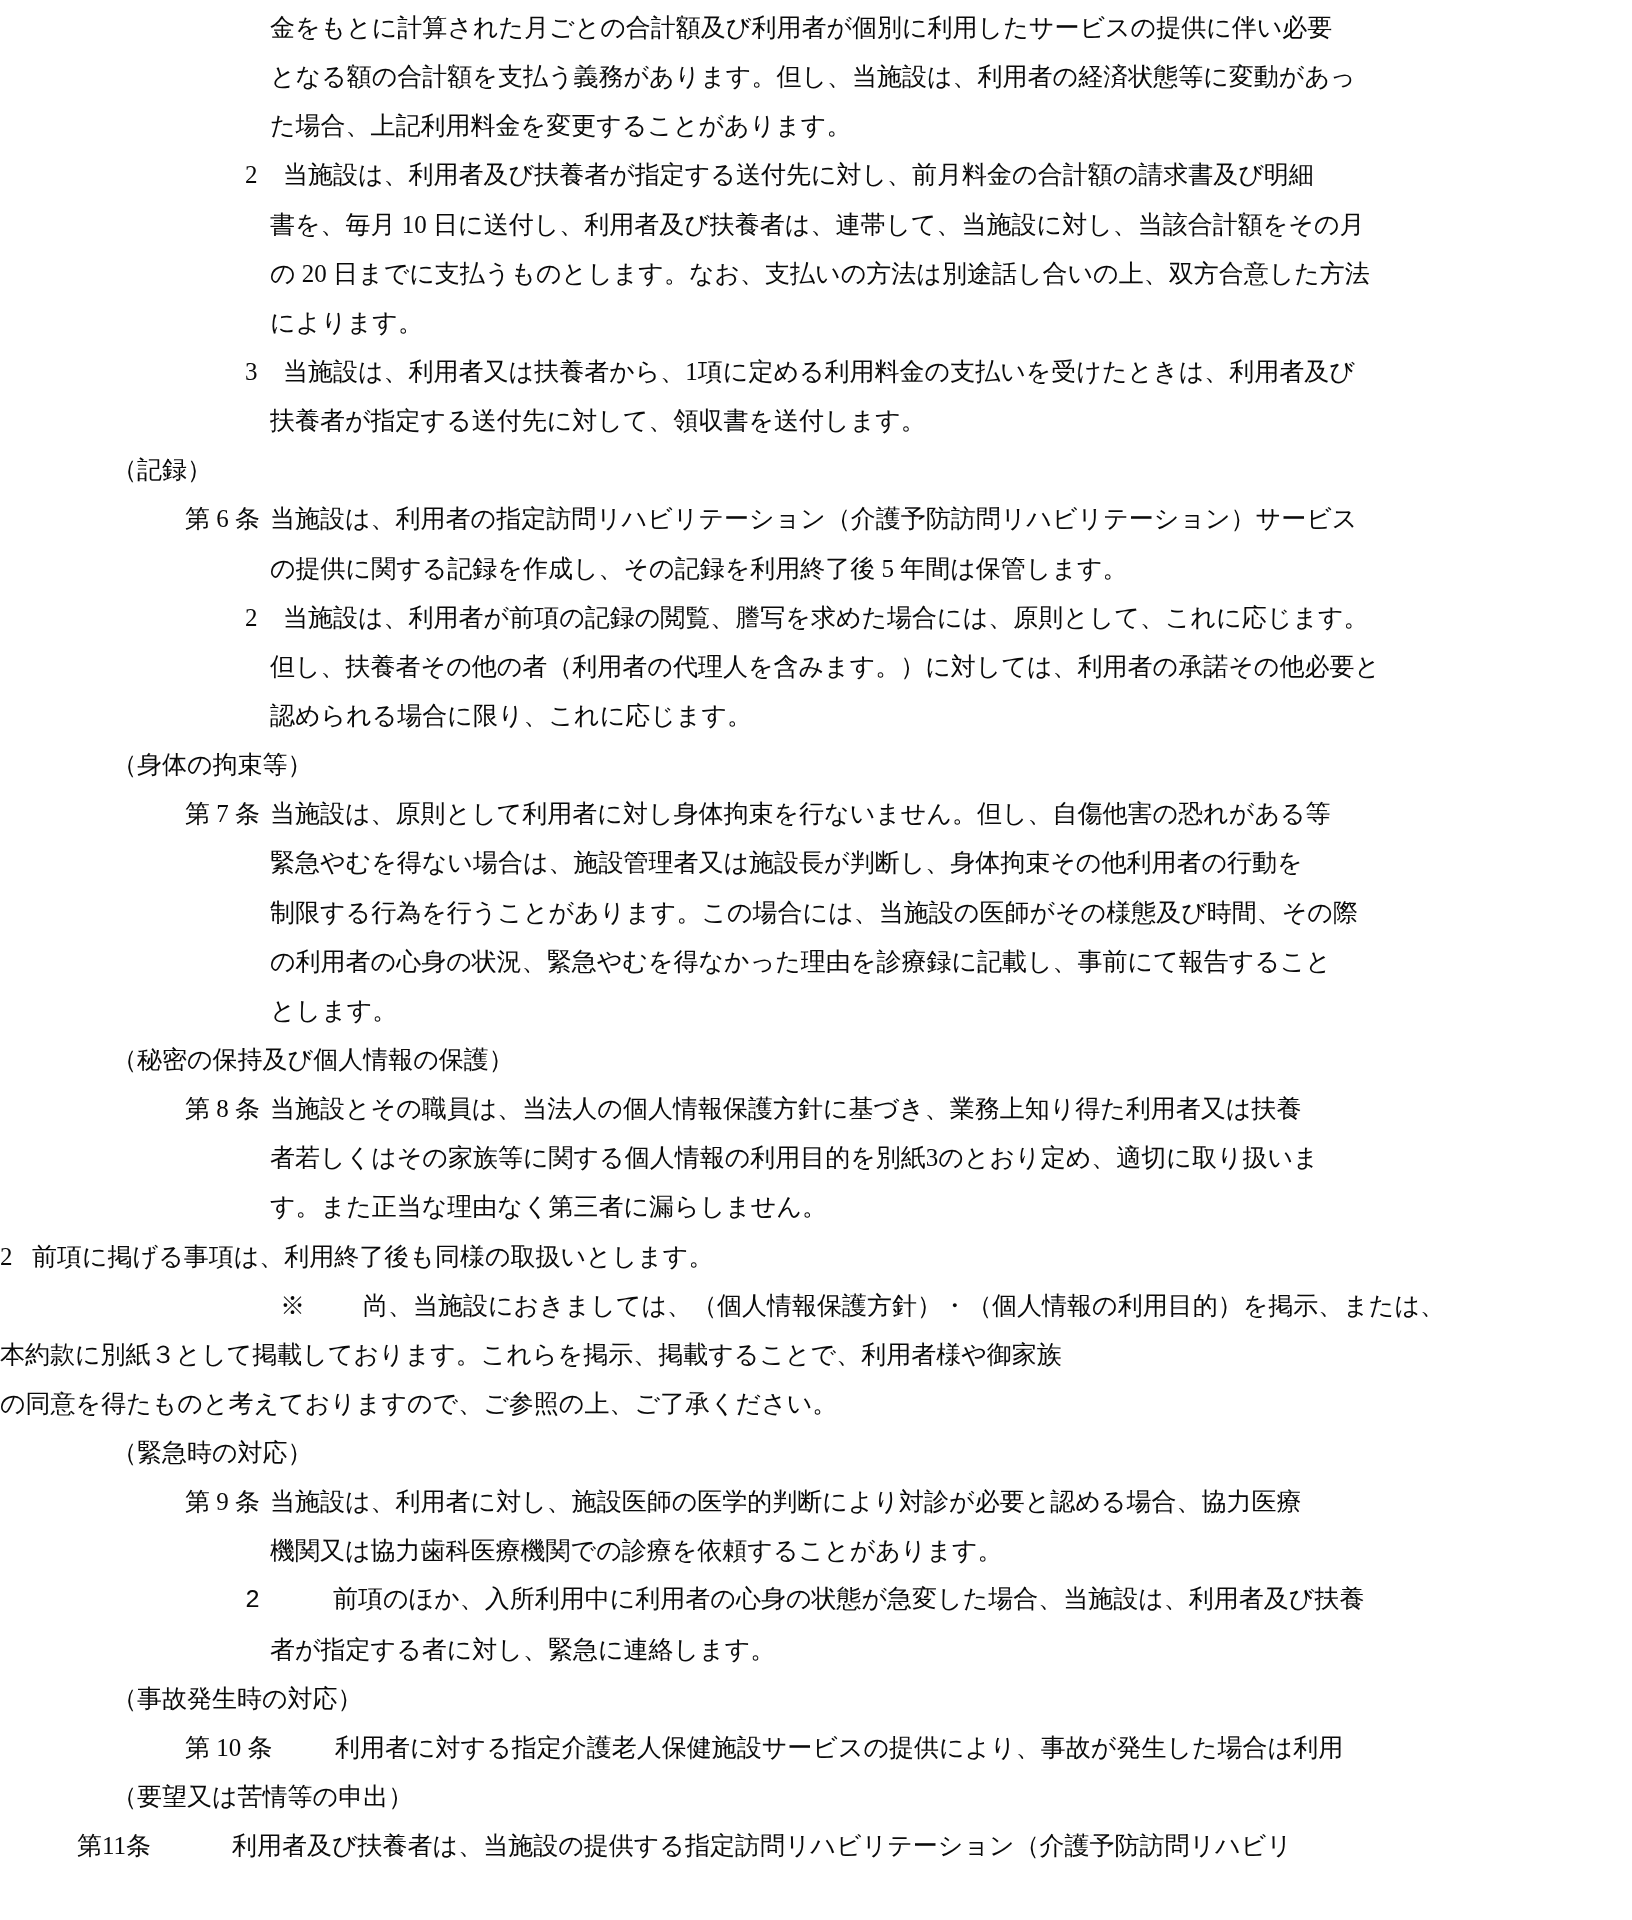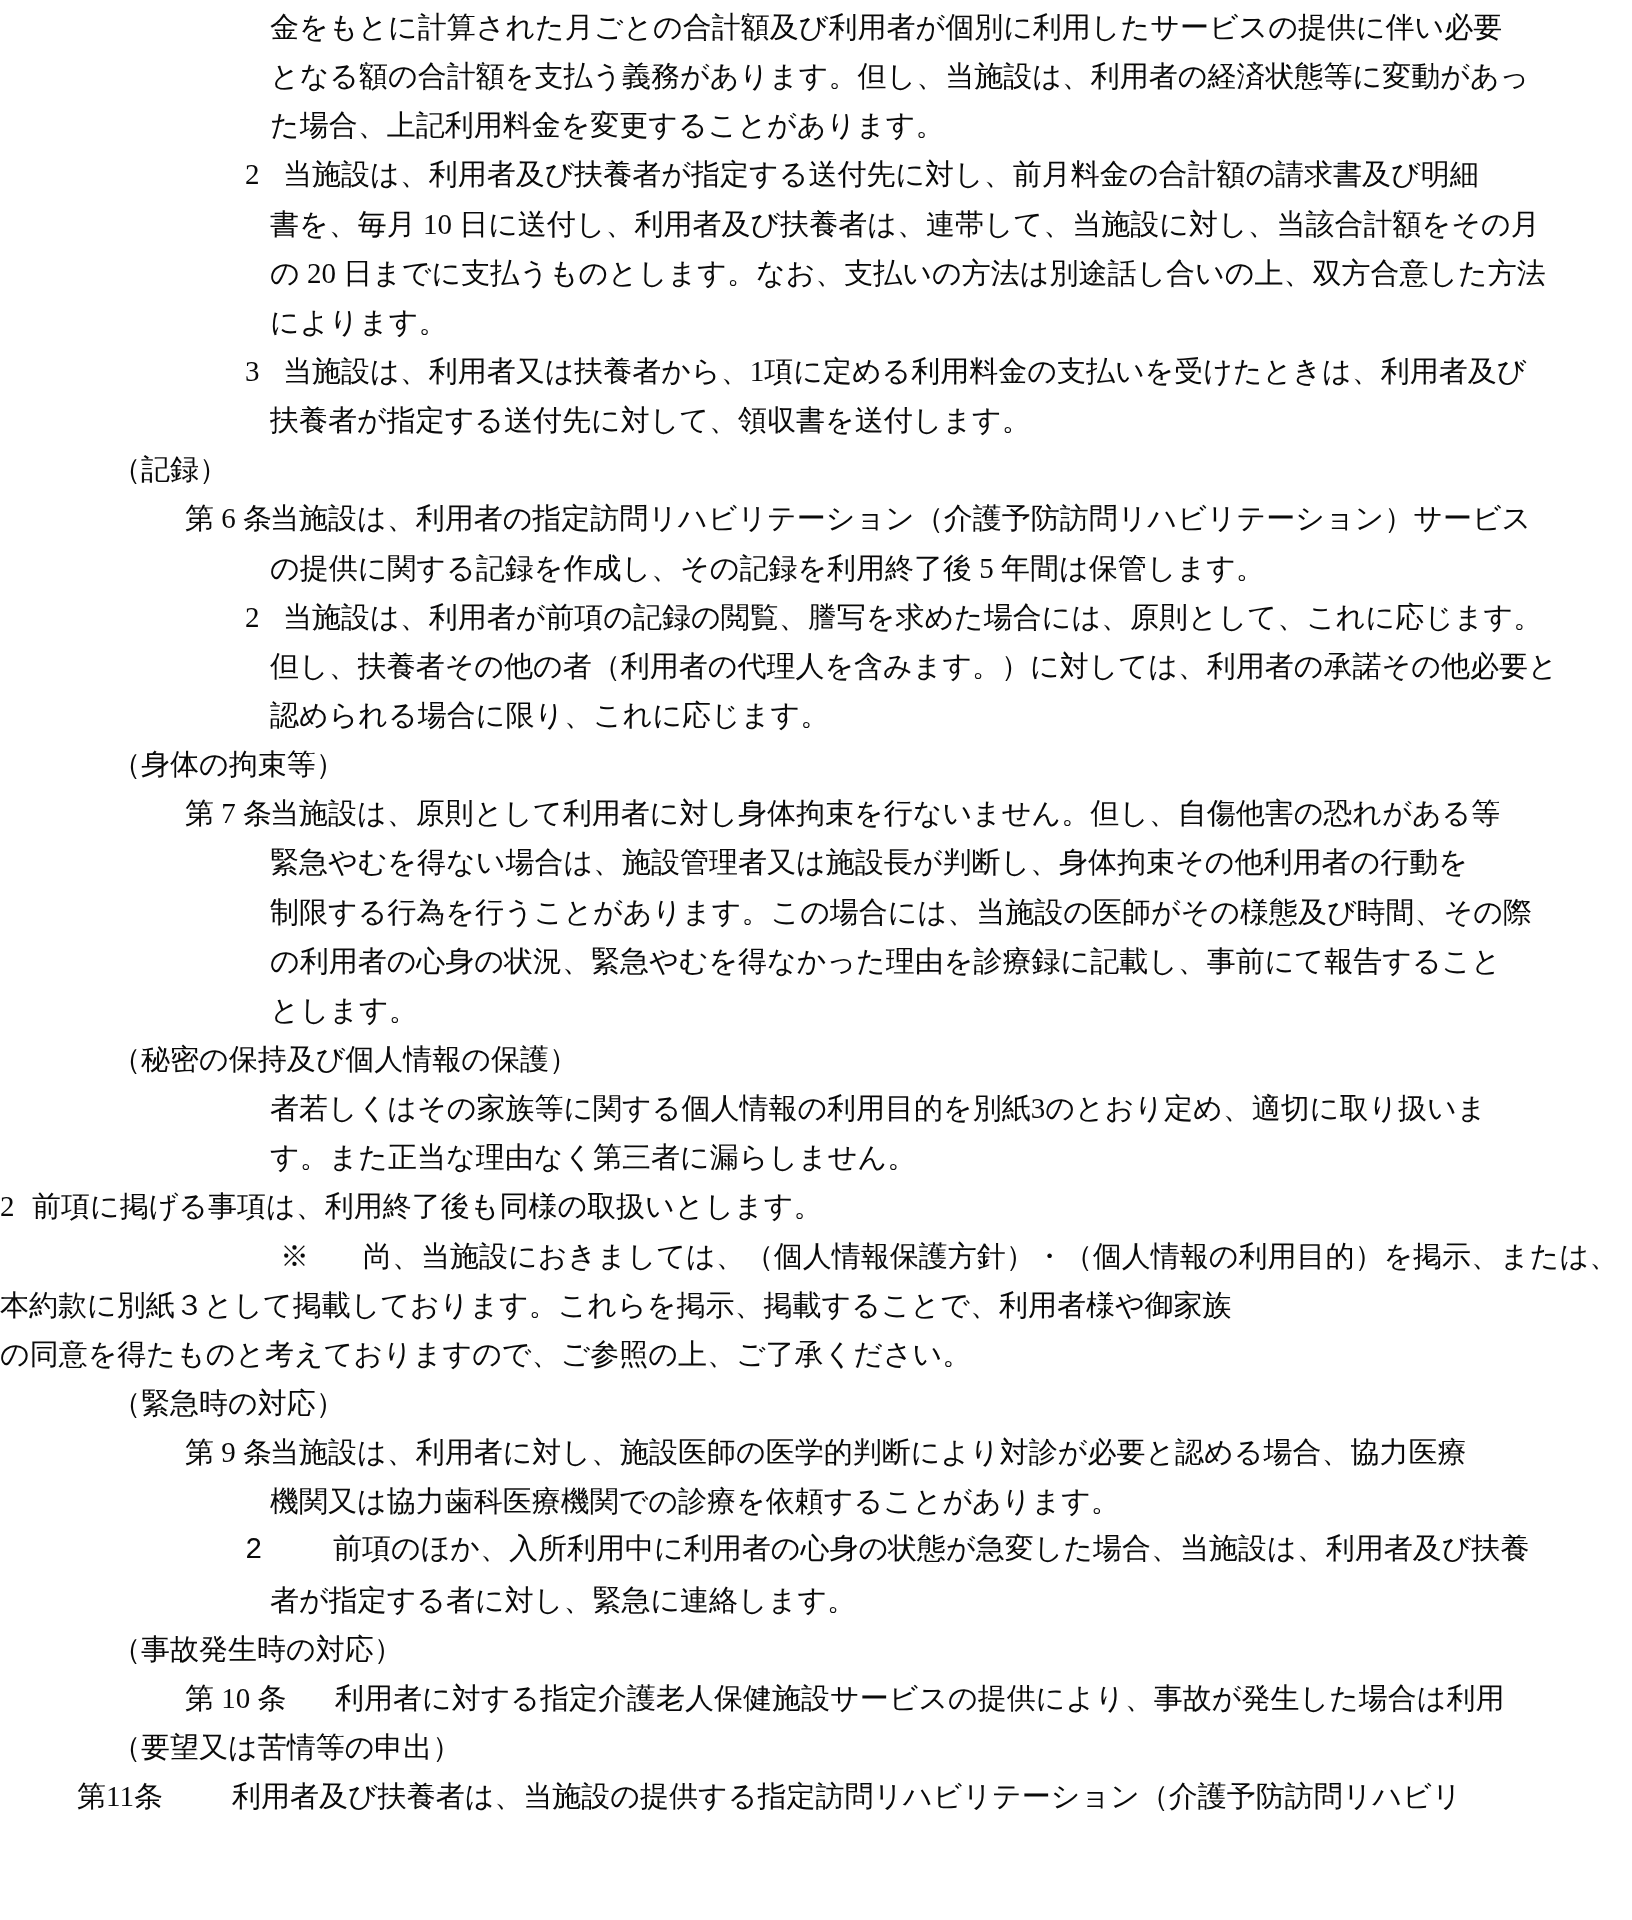--- a/index.html
+++ b/index.html
@@ -17,21 +17,21 @@
   .page {
     width: 1632px;
     height: 1920px;
     box-sizing: border-box;
     padding-top: 3px;
     background: #ffffff;
   }
   .line {
     height: 49.15px;
     line-height: 49.15px;
-    font-size: 29px;
+    font-size: 25px;
     white-space: nowrap;
     box-sizing: border-box;
   }
   .line .lbl { display: inline-block; }
   .line .txt { display: inline; }
 
   
   .l-heading    { padding-left: 112px; }
   .l-cont       { padding-left: 270px; }
   .l-cont-deep  { padding-left: 345px; }
@@ -71,20 +71,21 @@
       <div class="line l-item"><span class="lbl">2</span><span class="txt">当施設は、利用者が前項の記録の閲覧、謄写を求めた場合には、原則として、これに応じます。</span></div>
       <div class="line l-cont"><span class="txt">但し、扶養者その他の者（利用者の代理人を含みます。）に対しては、利用者の承諾その他必要と</span></div>
       <div class="line l-cont"><span class="txt">認められる場合に限り、これに応じます。</span></div>
       <div class="line l-heading"><span class="txt">（身体の拘束等）</span></div>
       <div class="line l-article"><span class="lbl">第 7 条</span><span class="txt">当施設は、原則として利用者に対し身体拘束を行ないません。但し、自傷他害の恐れがある等</span></div>
       <div class="line l-cont"><span class="txt">緊急やむを得ない場合は、施設管理者又は施設長が判断し、身体拘束その他利用者の行動を</span></div>
       <div class="line l-cont"><span class="txt">制限する行為を行うことがあります。この場合には、当施設の医師がその様態及び時間、その際</span></div>
       <div class="line l-cont"><span class="txt">の利用者の心身の状況、緊急やむを得なかった理由を診療録に記載し、事前にて報告すること</span></div>
       <div class="line l-cont"><span class="txt">とします。</span></div>
       <div class="line l-heading"><span class="txt">（秘密の保持及び個人情報の保護）</span></div>
+      <div class="line l-article"><span class="lbl">第 8 条</span><span class="txt">当施設とその職員は、当法人の個人情報保護方針に基づき、業務上知り得た利用者又は扶養</span></div>
       <div class="line l-cont"><span class="txt">者若しくはその家族等に関する個人情報の利用目的を別紙3のとおり定め、適切に取り扱いま</span></div>
       <div class="line l-cont"><span class="txt">す。また正当な理由なく第三者に漏らしません。</span></div>
       <div class="line l-item2"><span class="lbl">2</span><span class="txt">前項に掲げる事項は、利用終了後も同様の取扱いとします。</span></div>
       <div class="line l-note"><span class="lbl">※</span><span class="txt">尚、当施設におきましては、（個人情報保護方針）・（個人情報の利用目的）を掲示、または、</span></div>
       <div class="line l-note-cont"><span class="txt">本約款に別紙３として掲載しております。これらを掲示、掲載することで、利用者様や御家族</span></div>
       <div class="line l-note-cont"><span class="txt">の同意を得たものと考えておりますので、ご参照の上、ご了承ください。</span></div>
       <div class="line l-heading"><span class="txt">（緊急時の対応）</span></div>
       <div class="line l-article"><span class="lbl">第 9 条</span><span class="txt">当施設は、利用者に対し、施設医師の医学的判断により対診が必要と認める場合、協力医療</span></div>
       <div class="line l-cont"><span class="txt">機関又は協力歯科医療機関での診療を依頼することがあります。</span></div>
       <div class="line l-item-wide"><span class="lbl">2</span><span class="txt">前項のほか、入所利用中に利用者の心身の状態が急変した場合、当施設は、利用者及び扶養</span></div>

